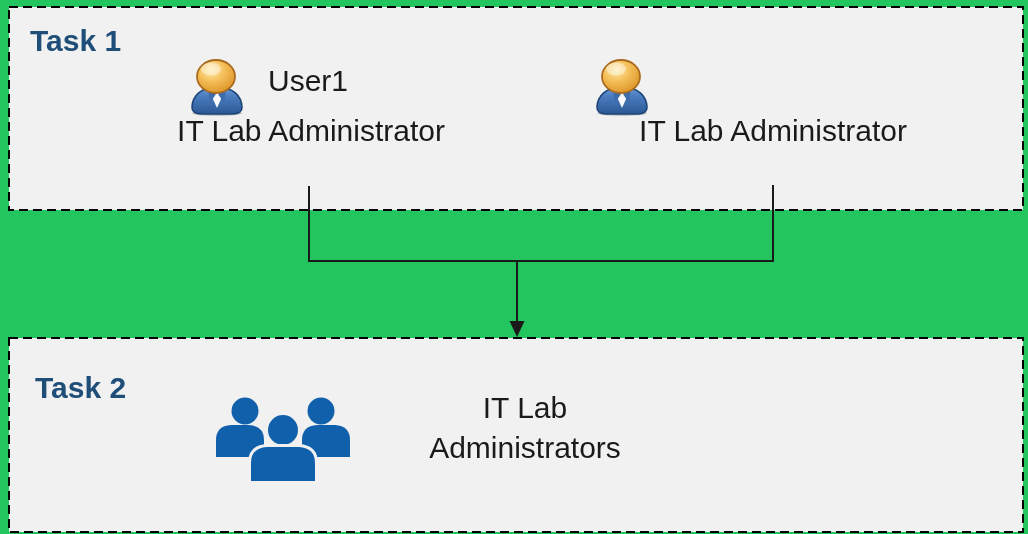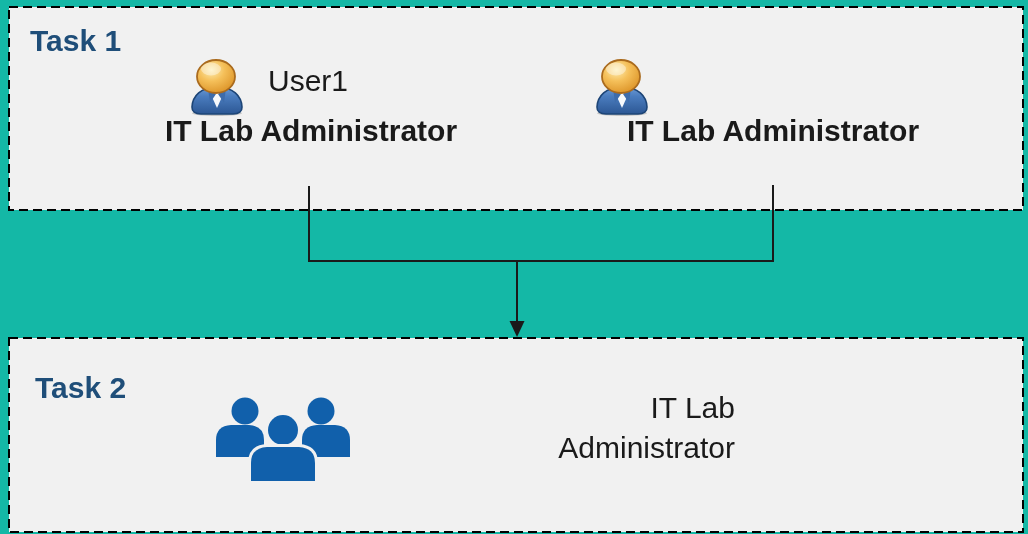--- a/index.html
+++ b/index.html
@@ -1,26 +1,26 @@
 <!DOCTYPE html>
 <html><head>
 <meta charset="utf-8">
 <style>
   html,body{margin:0;padding:0;background:#ffffff;}
   .canvas{
     position:relative;width:1028px;height:534px;overflow:hidden;
     font-family:"Liberation Sans","DejaVu Sans",sans-serif;
-    color:#1a1a1a;background:#14b8a6;
+    color:#1a1a1a;background:#22c55e;
   }
   .bg-svg{position:absolute;left:0;top:0;width:1028px;height:534px;}
   .abs{position:absolute;line-height:1.2;white-space:nowrap;}
   .task-label{font-size:30px;font-weight:bold;color:#1f4e79;letter-spacing:0px;}
   .person-name{font-size:30px;color:#1a1a1a;}
-  .role{font-size:30px;color:#1a1a1a;text-align:center;font-weight:bold;}
-  .group-line{font-size:30px;color:#1a1a1a;text-align:right;}
+  .role{font-size:30px;color:#1a1a1a;text-align:center;}
+  .group-line{font-size:30px;color:#1a1a1a;text-align:center;}
   .icon-abs{position:absolute;}
   svg{display:block;}
 </style>
 </head>
 <body>
 
 <svg width="0" height="0" style="position:absolute" aria-hidden="true">
   <defs>
     <radialGradient id="headGrad" cx="38%" cy="30%" r="75%">
       <stop offset="0%" stop-color="#fdeeb3"></stop>
@@ -85,15 +85,15 @@
     </svg>
   <div class="abs role" style="left:563px;top:113px;width:420px;">IT Lab Administrator</div>
 
   <div class="abs task-label" style="left:35px;top:370px;">Task 2</div>
 
   <svg class="icon-abs" style="left:216px;top:384px;" width="134" height="97">
       <use href="#sym-group"></use>
     </svg>
 
   <div class="abs group-line" style="left:315px;top:390px;width:420px;">IT Lab</div>
-  <div class="abs group-line" style="left:315px;top:430px;width:420px;">Administrator</div>
+  <div class="abs group-line" style="left:315px;top:430px;width:420px;">Administrators</div>
 
 </div>
 
 </body></html>

